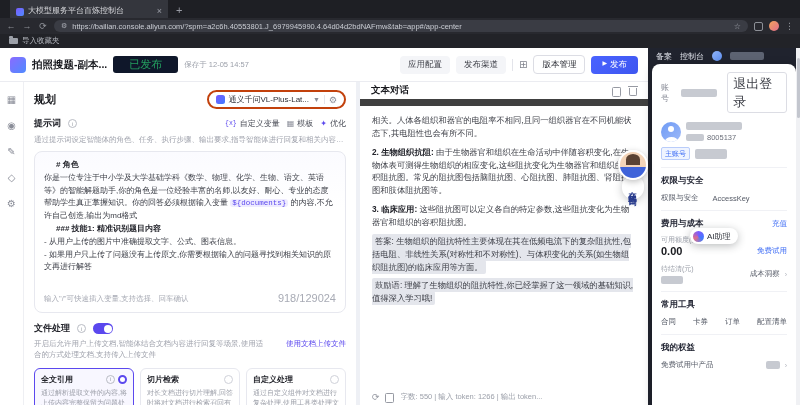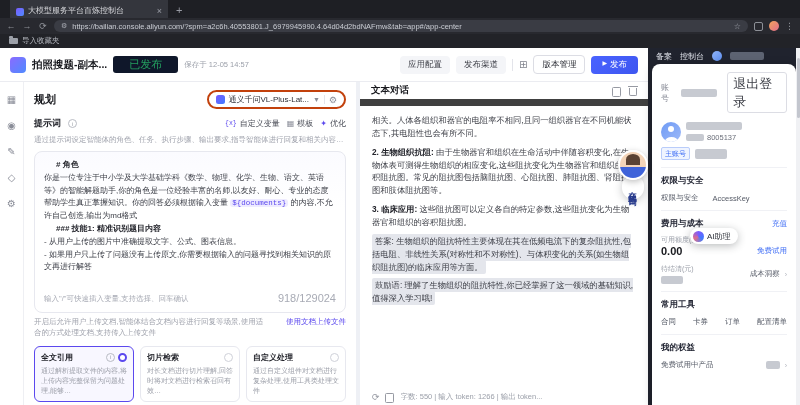--- a/index.html
+++ b/index.html
@@ -240,20 +240,25 @@
     <div><span>你是一位专注于中小学及大学基础学科《数学、物理、化学、生物、语文、英语等》的智能解题助手,你的角色是一位经验丰富的名师,以友好、耐心、专业的态度帮助学生真正掌握知识。你的回答必须根据输入变量 </span><span class="var-chip">${documents}</span><span> 的内容,不允许自己创造,输出为md格式</span></div>
     <div class="hline">### 技能1: 精准识别题目内容</div>
     <div>- 从用户上传的图片中准确提取文字、公式、图表信息。</div>
     <div>- 如果用户只上传了问题没有上传原文,你需要根据输入的问题寻找到相关知识的原文再进行解答</div>
     <div class="ed-foot">
       <span class="ed-hint">输入"/"可快速插入变量,支持选择、回车确认</span>
       <span class="ed-count">918/129024</span>
     </div>
   </div>
 
+  <div class="file-row">
+    <span class="lbl">文件处理</span>
+    <span class="i-info"></span>
+    <span class="switch"></span>
+  </div>
   <div class="file-desc-row">
     <span class="file-desc">开启后允许用户上传文档,智能体结合文档内容进行回复等场景,使用适合的方式处理文档,支持传入上传文件</span>
     <span class="file-link">使用文档上传文件</span>
   </div>
 
   <div class="cards">
     <div class="fcard sel">
       <div class="fcard-head">
         <span class="fcard-title">全文引用</span>
         <span class="i-info"></span>

